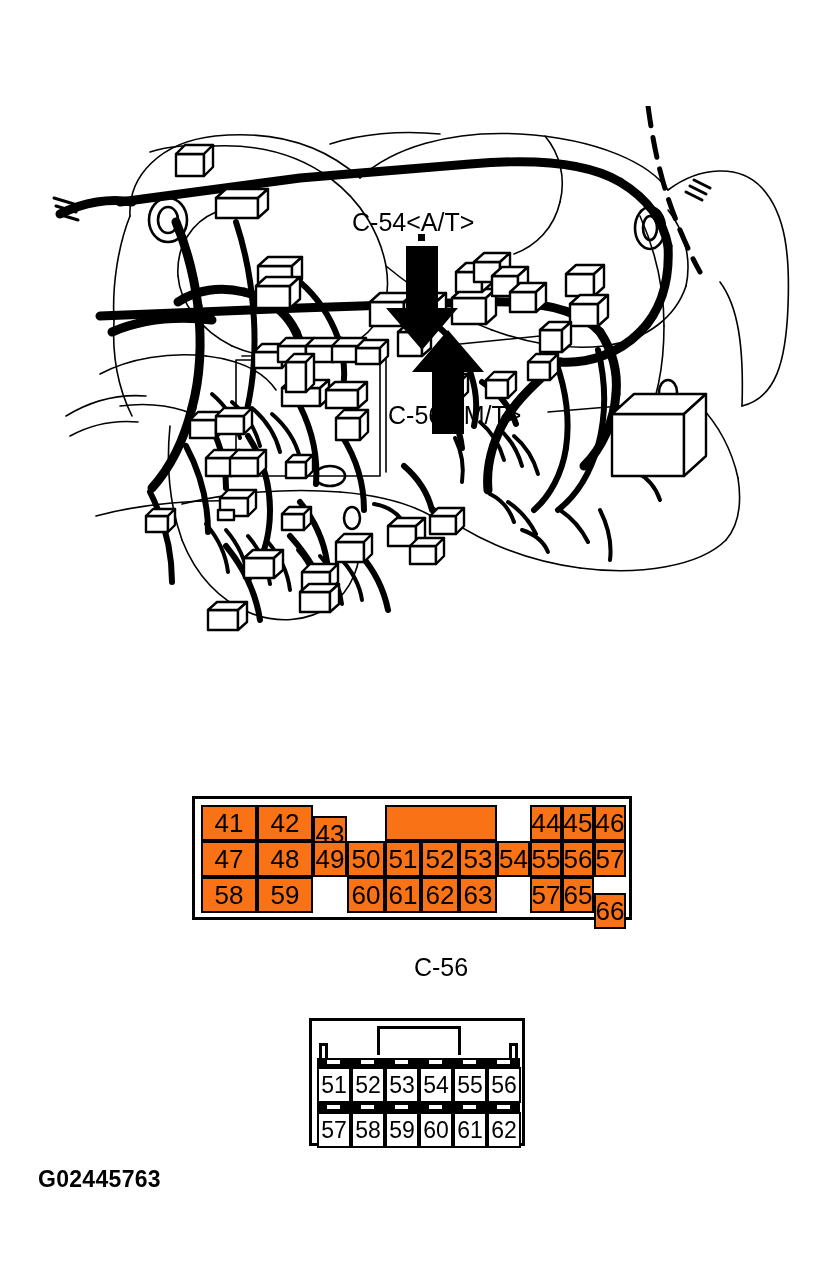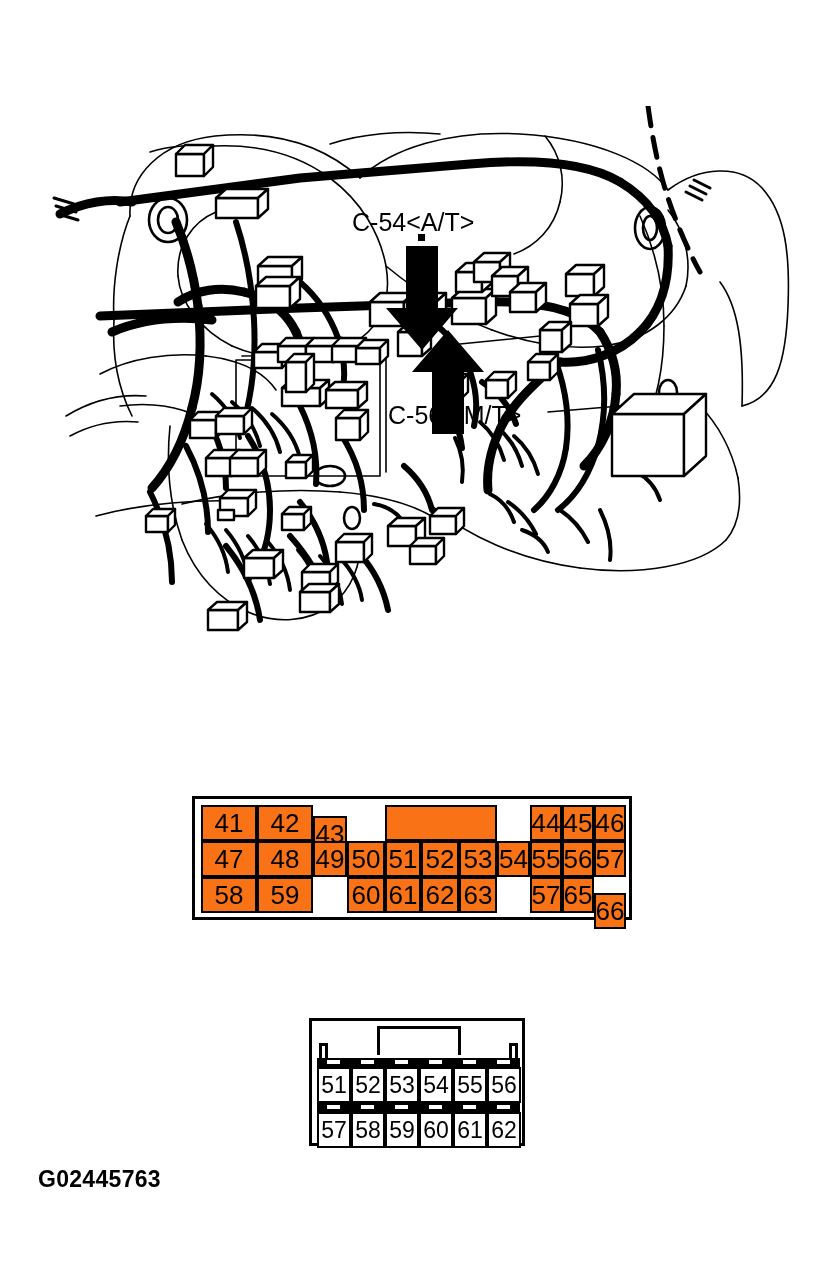--- a/index.html
+++ b/index.html
@@ -528,20 +528,23 @@
         <div class="pc" style="left: 146px; top: 72px; width: 38px; height: 36px;">60</div>
         <div class="pc" style="left: 184px; top: 72px; width: 36px; height: 36px;">61</div>
         <div class="pc" style="left: 220px; top: 72px; width: 38px; height: 36px;">62</div>
         <div class="pc" style="left: 258px; top: 72px; width: 38px; height: 36px; text-align: center;">63</div>
         <div class="pc" style="left: 329px; top: 72px; width: 32px; height: 36px;">57</div>
         <div class="pc" style="left: 361px; top: 72px; width: 32px; height: 36px;">65</div>
         <div class="pc" style="left: 393px; top: 88px; width: 32px; height: 36px;">66</div>
       </div>
   </div>
 
+  <div class="conn-heading" id="c56-heading">
+    <span>C-56</span>
+  </div>
 
   <div id="c56-table">
     <div id="c56-body">
       <div id="c56-tab"></div>
       <div class="c56-ear" id="c56-ear-left"></div>
       <div class="c56-ear" id="c56-ear-right"></div>
       <div class="hatch-band" id="c56-band1" style="top:32px">
           <i style="left: 10px;"></i>
           <i style="left: 44px;"></i>
           <i style="left: 78px;"></i>

